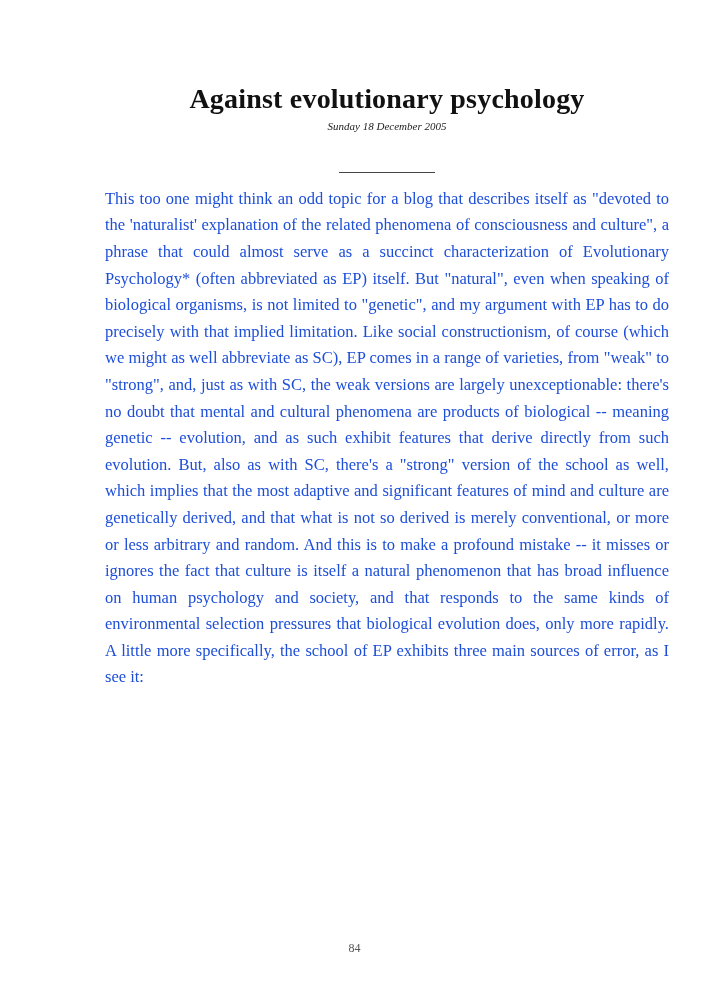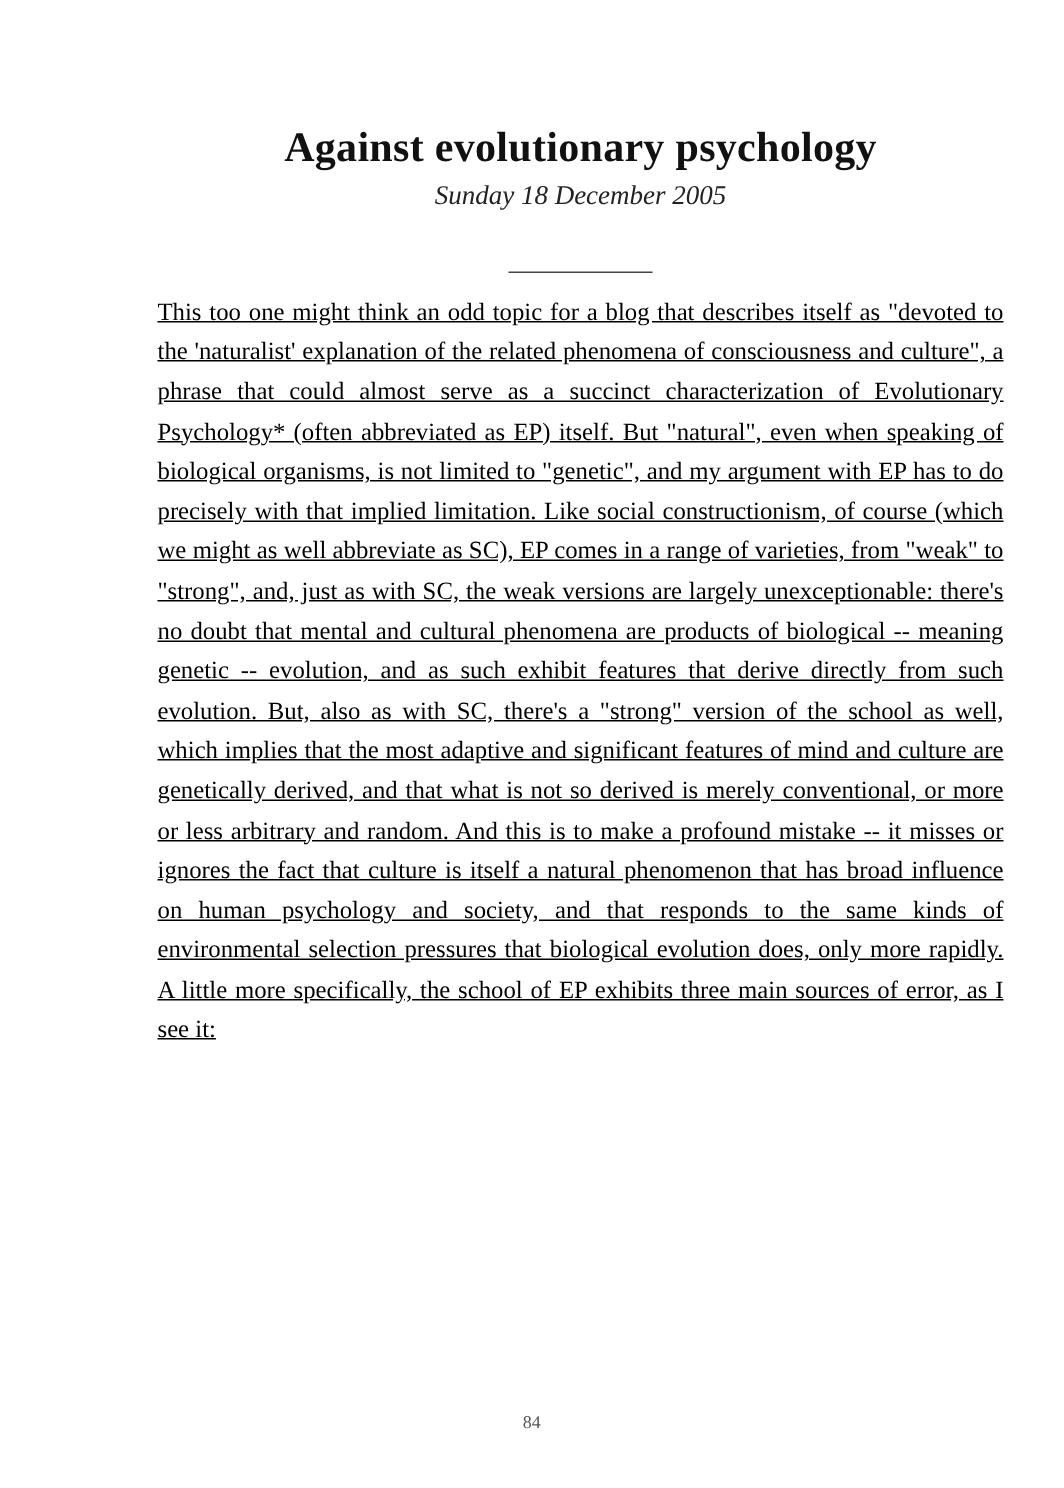--- a/index.html
+++ b/index.html
@@ -25,39 +25,38 @@
     margin: 0;
     font-size: 28px;
     line-height: 1.1;
     font-weight: bold;
     text-align: center;
     color: #111111;
     letter-spacing: 0.2px;
   }
   .date {
     margin-top: 5px;
-    font-size: 18px;
+    font-size: 11px;
     font-style: italic;
     text-align: center;
     color: #222222;
   }
   .separator {
     width: 96px;
     height: 0;
     border: none;
     border-top: 1.2px solid #444444;
     margin: 40px auto 0 auto;
   }
   .body-text {
     margin: 13px 0 0 0;
     font-size: 16.5px;
     line-height: 26.6px;
     text-align: justify;
-    color: #000000;
-    text-decoration: underline;
+    color: #1d4ed8;
   }
   .page-number {
     position: absolute;
     bottom: 36px;
     left: 0;
     width: 709px;
     text-align: center;
     font-size: 12px;
     color: #555555;
   }

